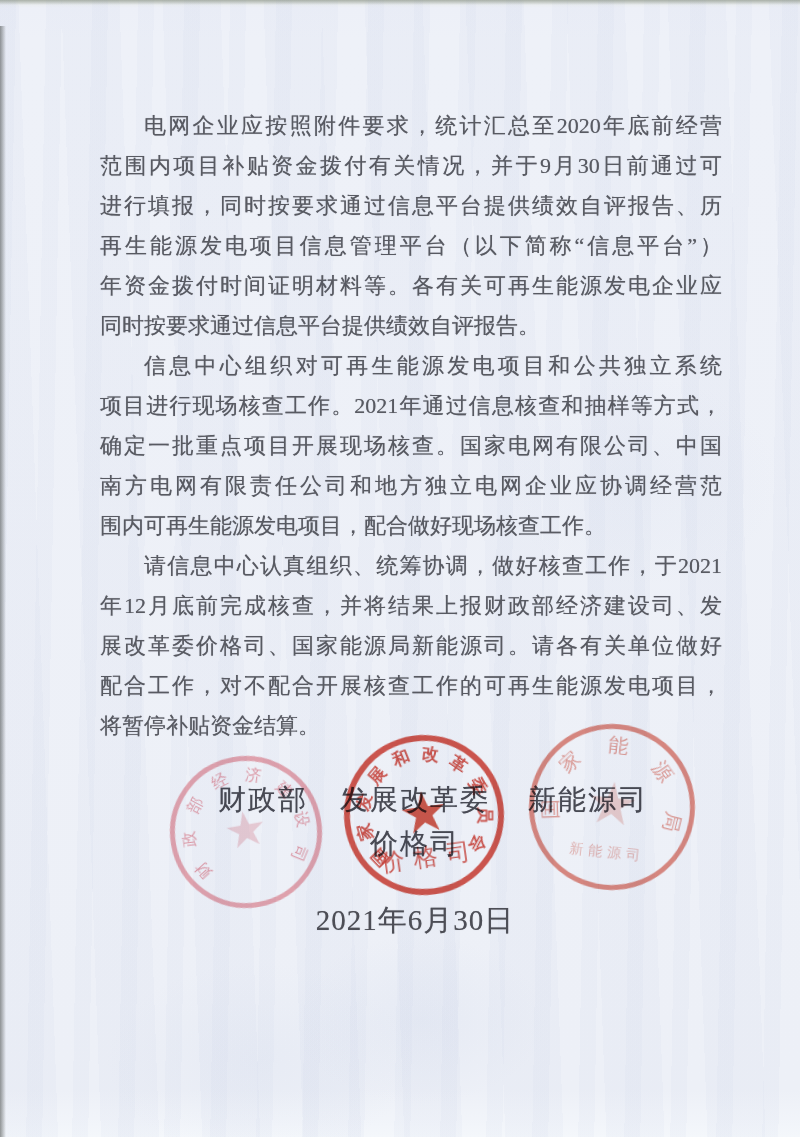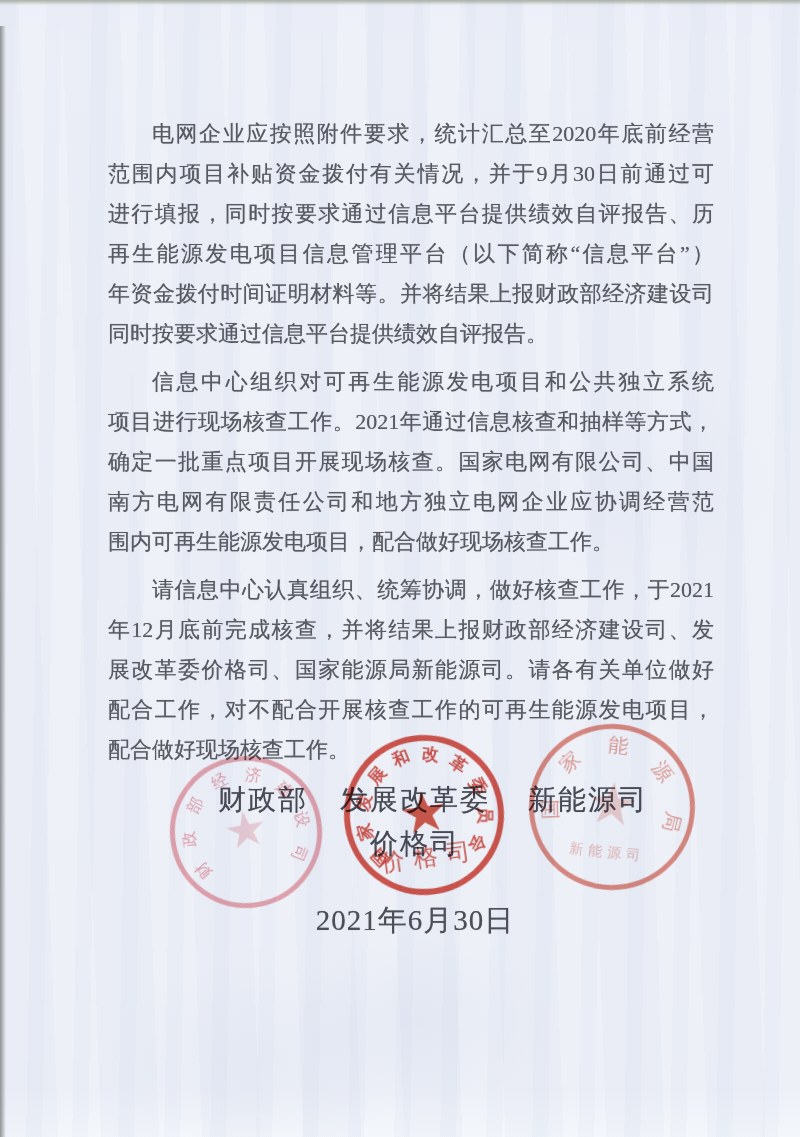--- a/index.html
+++ b/index.html
@@ -28,21 +28,21 @@
   }
   .scan-edge-left{
     position:absolute;left:0;top:26px;bottom:0;width:6px;
     background:linear-gradient(90deg, rgba(52,56,52,0.50), rgba(52,56,52,0));
   }
   .body-text{
     position:absolute;left:100px;top:106px;width:622px;
     font-size:22px;line-height:40px;color:#585a62;
     text-shadow:0 0 0.7px rgba(88,90,98,0.65);
   }
-  .paragraph{margin:8px;}
+  .paragraph{margin:0;}
   .line{
     height:40px;line-height:40px;
     text-align:justify;text-align-last:justify;text-justify:inter-character;
     white-space:normal;overflow:visible;
   }
   .line.p-first{text-indent:44px;}
   .line.p-last{text-align-last:left;}
   .sig-layer,.seal-layer{position:absolute;inset:0;pointer-events:none;}
   .sig-col{
     position:absolute;transform:translateX(-50%);
@@ -79,36 +79,36 @@
   <div class="scan-noise"></div>
   <div class="scan-edge-top"></div>
   <div class="scan-edge-left"></div>
 
   <div class="body-text" id="paragraphs">
       <div class="paragraph">
         <div class="line p-first">电网企业应按照附件要求，统计汇总至2020年底前经营</div>
         <div class="line">范围内项目补贴资金拨付有关情况，并于9月30日前通过可</div>
         <div class="line">进行填报，同时按要求通过信息平台提供绩效自评报告、历</div>
         <div class="line">再生能源发电项目信息管理平台（以下简称“信息平台”）</div>
-        <div class="line">年资金拨付时间证明材料等。并将结果上报财政部经济建设司</div>
+        <div class="line">年资金拨付时间证明材料等。各有关可再生能源发电企业应</div>
         <div class="line p-last">同时按要求通过信息平台提供绩效自评报告。</div>
       </div>
       <div class="paragraph">
         <div class="line p-first">信息中心组织对可再生能源发电项目和公共独立系统</div>
         <div class="line">项目进行现场核查工作。2021年通过信息核查和抽样等方式，</div>
         <div class="line">确定一批重点项目开展现场核查。国家电网有限公司、中国</div>
         <div class="line">南方电网有限责任公司和地方独立电网企业应协调经营范</div>
         <div class="line p-last">围内可再生能源发电项目，配合做好现场核查工作。</div>
       </div>
       <div class="paragraph">
         <div class="line p-first">请信息中心认真组织、统筹协调，做好核查工作，于2021</div>
         <div class="line">年12月底前完成核查，并将结果上报财政部经济建设司、发</div>
         <div class="line">展改革委价格司、国家能源局新能源司。请各有关单位做好</div>
         <div class="line">配合工作，对不配合开展核查工作的可再生能源发电项目，</div>
-        <div class="line p-last">配合做好现场核查工作。</div>
+        <div class="line p-last">将暂停补贴资金结算。</div>
       </div>
     </div>
 
   <div class="seal-layer" id="seals">
       <div class="seal" style="left: 170px; top: 756px; height: 152px; width: 152px; transform: rotate(-10deg);">
         <div class="seal-ring" style="border: 5px solid rgba(232, 135, 146, 0.7);"></div>
         <span class="seal-char" style="font-size: 16px; color: rgba(229, 127, 139, 0.7); transform: translate(-50%, -50%) translate(-48.3387px, 30.2054px) rotate(-122deg);">财</span>
         <span class="seal-char" style="font-size: 16px; color: rgba(229, 127, 139, 0.7); transform: translate(-50%, -50%) translate(-56.9291px, -2.84122px) rotate(-87.1429deg);">政</span>
         <span class="seal-char" style="font-size: 16px; color: rgba(229, 127, 139, 0.7); transform: translate(-50%, -50%) translate(-45.091px, -34.8683px) rotate(-52.2857deg);">部</span>
         <span class="seal-char" style="font-size: 16px; color: rgba(229, 127, 139, 0.7); transform: translate(-50%, -50%) translate(-17.0724px, -54.3832px) rotate(-17.4286deg);">经</span>

